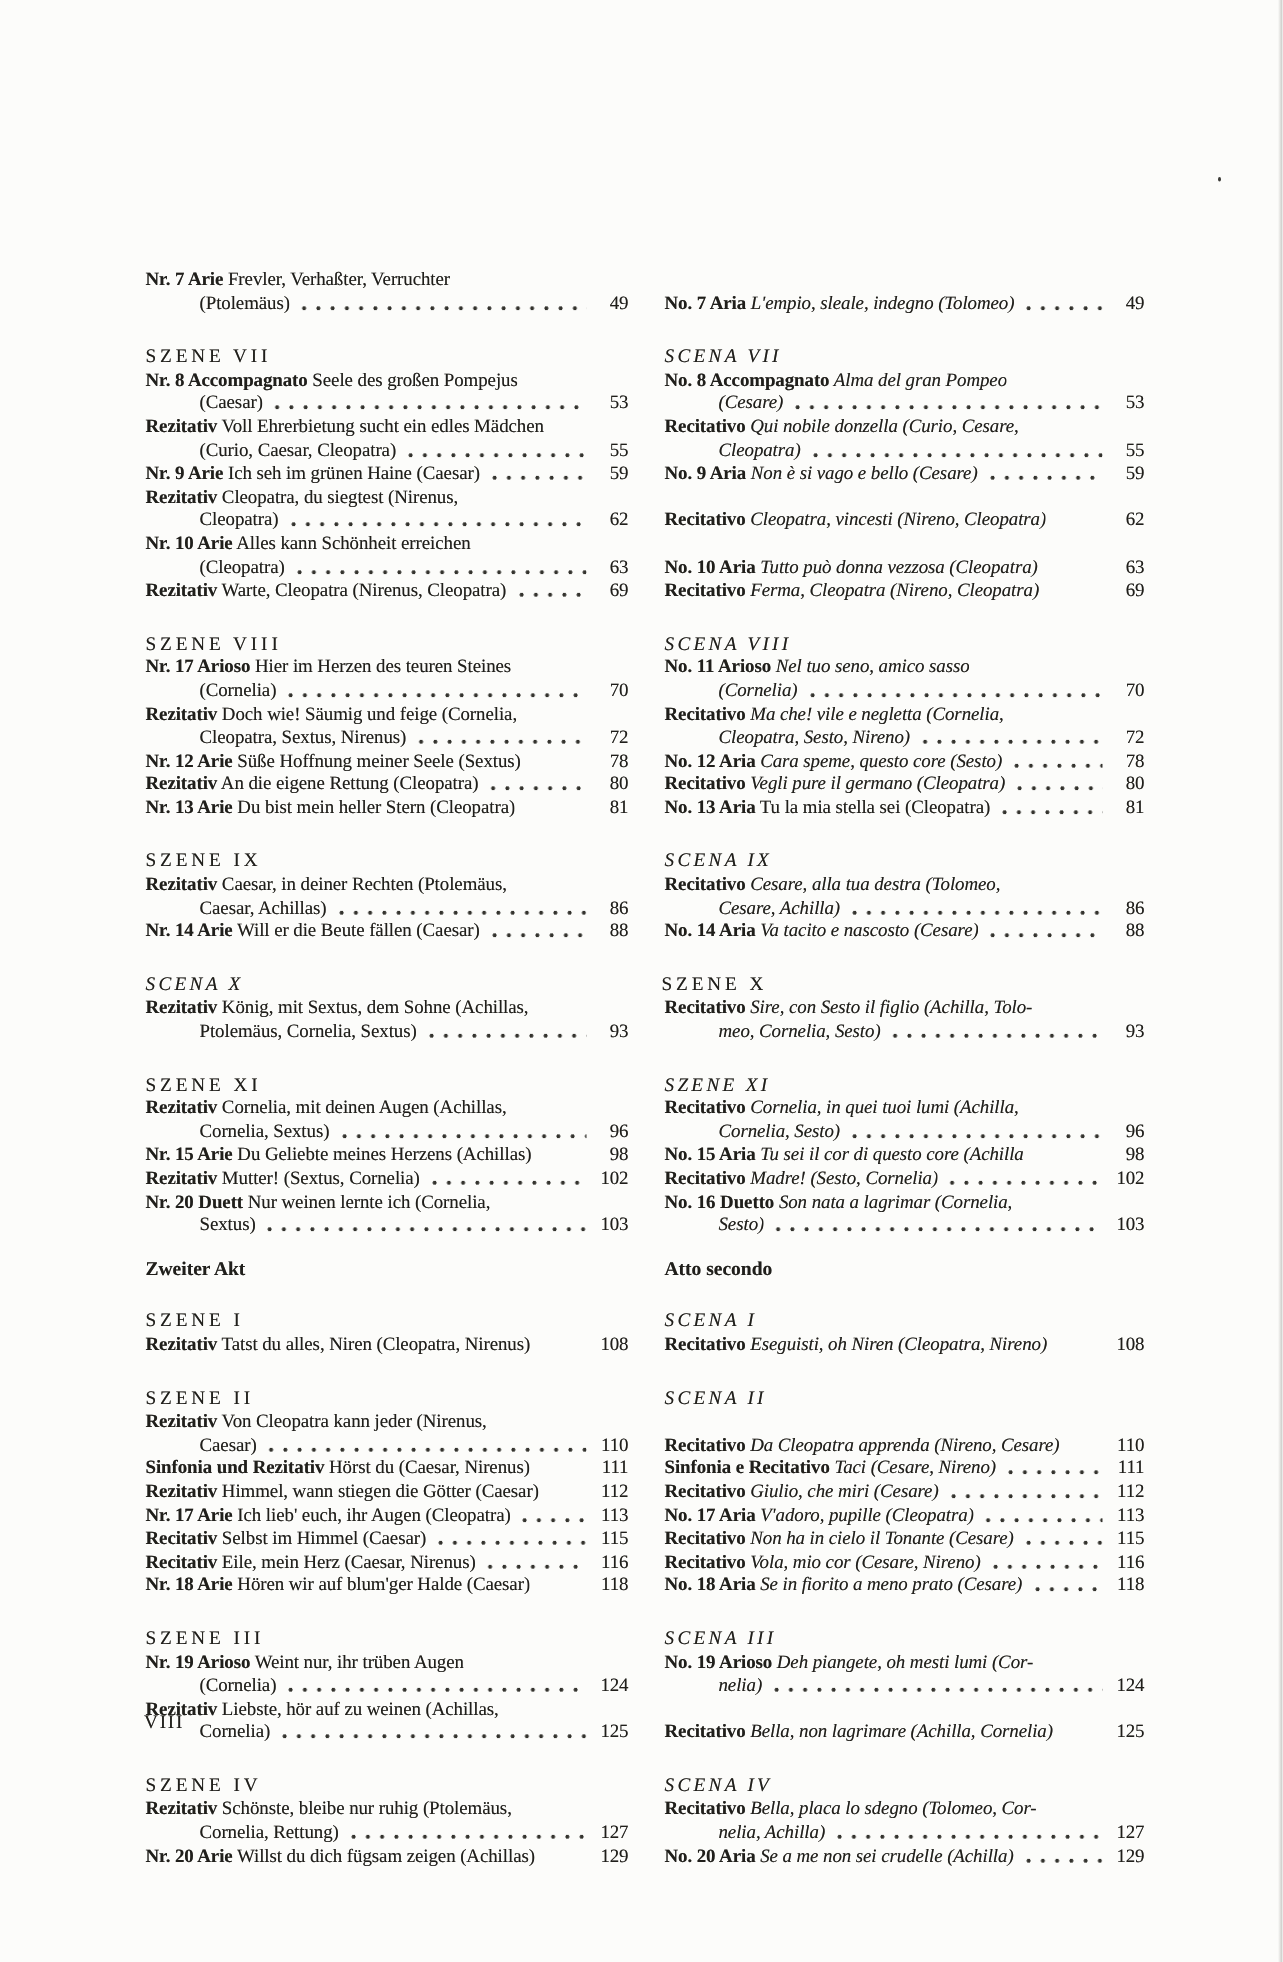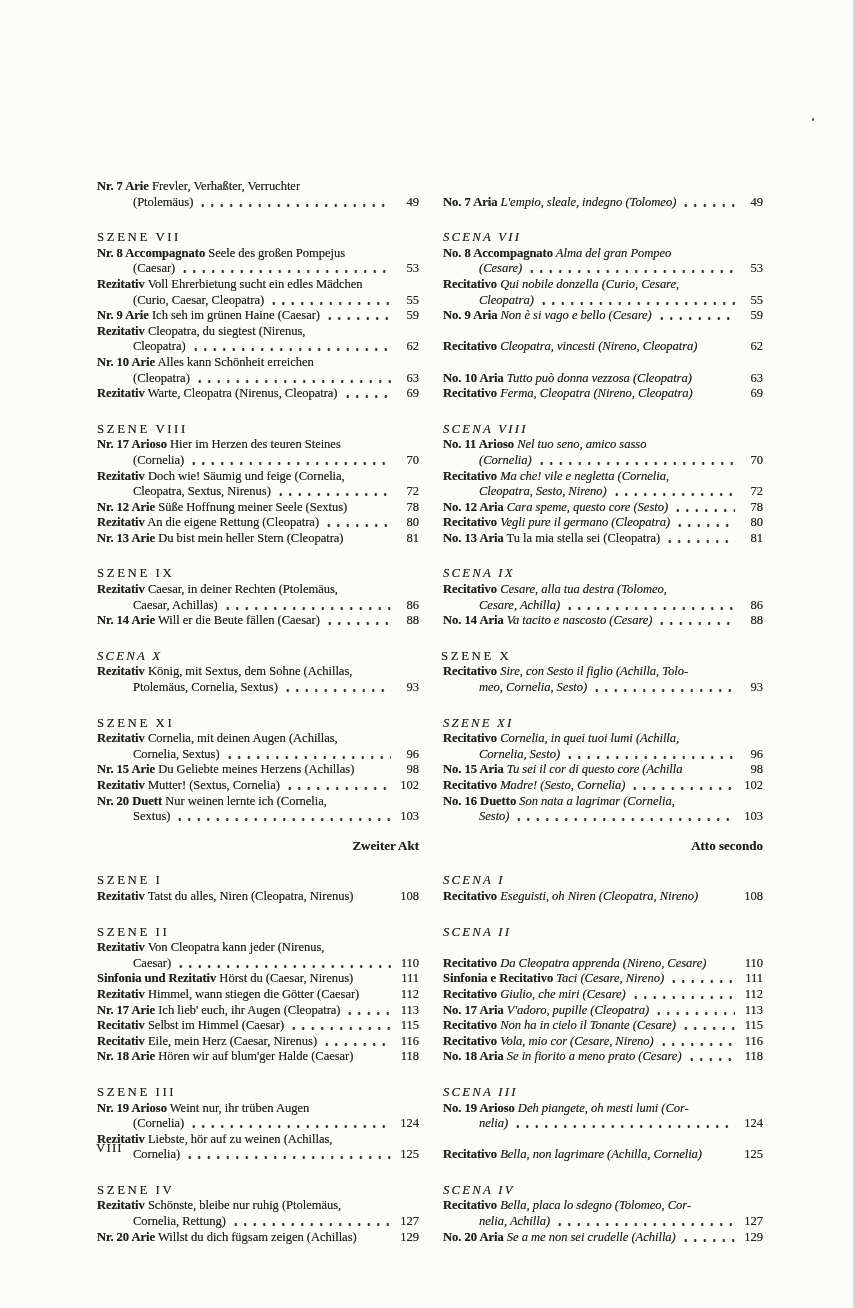--- a/index.html
+++ b/index.html
@@ -32,21 +32,21 @@
   .dots{
     flex:1 1 8px;min-width:4px;height:13px;margin:0 4px 0 5px;
     background-image:radial-gradient(circle,#34332e 1.15px,rgba(0,0,0,0) 1.5px);
     background-size:9.5px 5px;background-repeat:repeat-x;
     background-position:left calc(100% - 2.5px);
   }
   .fill{flex:1 1 4px;min-width:2px;}
   .pg{text-align:right;min-width:24px;font-size:12.6px;}
   .scene-heading{font-size:12.8px;letter-spacing:2.6px;line-height:15.6px;}
   .scene-heading.ital{font-style:italic;letter-spacing:2.2px;}
-  .act-heading{font-weight:bold;text-align:right;font-size:13px;line-height:15.6px;width:100%;}
+  .act-heading{font-weight:bold;text-align:left;font-size:13px;line-height:15.6px;width:100%;}
   .folio{position:absolute;left:96px;top:1141px;font-size:12.8px;letter-spacing:1.2px;
          text-shadow:0 0 .4px rgba(32,31,27,.55);}
   .artifact{position:absolute;left:812px;top:118px;width:2px;height:3px;
             background:#3a3935;border-radius:50%;}
 </style>
 </head>
 <body>
 
 <div class="page">
   <main class="toc" id="toc">

